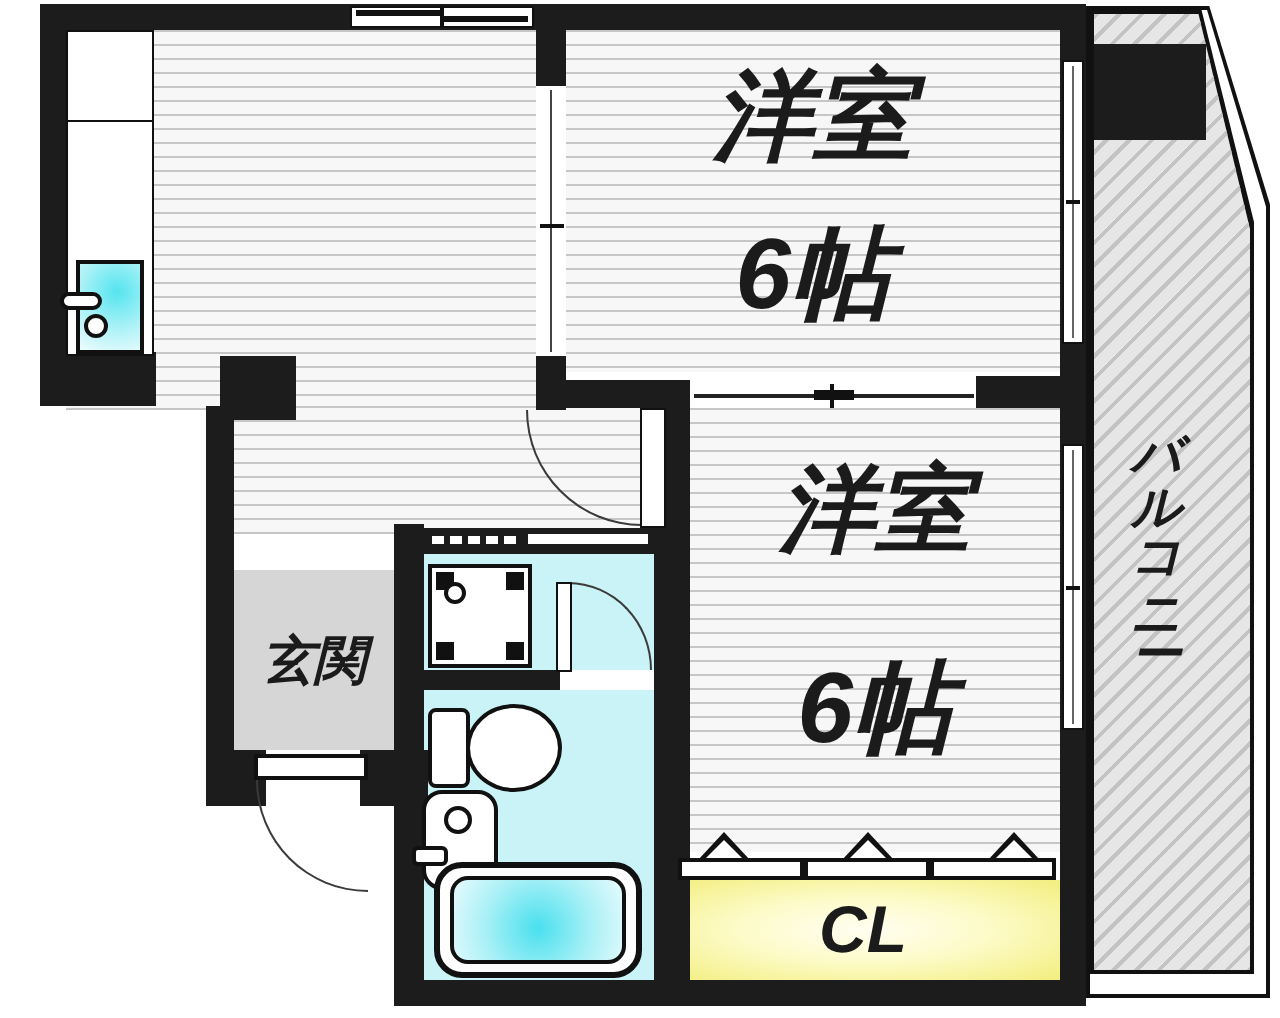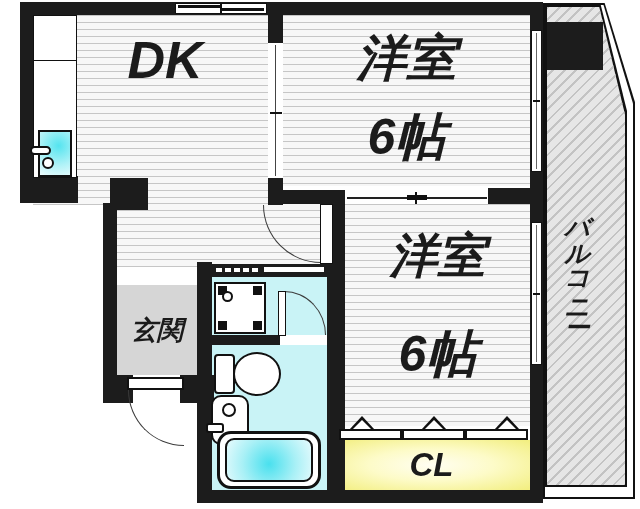--- a/index.html
+++ b/index.html
@@ -138,21 +138,20 @@
   <div class="tri-out" style="left:349px;top:416px;width:26px;height:14px;">
     <div class="tri-in" style="width:18px;height:9px;"></div>
   </div>
   <div class="tri-out" style="left:421px;top:416px;width:26px;height:14px;">
     <div class="tri-in" style="width:18px;height:9px;"></div>
   </div>
   <div class="tri-out" style="left:494px;top:416px;width:26px;height:14px;">
     <div class="tri-in" style="width:18px;height:9px;"></div>
   </div>
 
-  <div class="rlabel" style="left:60px;top:30px;width:210px;height:60px;font-size:52px;">DK</div>
 
   <div class="rlabel" style="left:283px;top:26px;width:247px;height:64px;font-size:50px;">洋室</div>
   <div class="rlabel" style="left:283px;top:104px;width:247px;height:66px;font-size:50px;">6帖</div>
 
   <div class="rlabel" style="left:345px;top:224px;width:185px;height:64px;font-size:48px;">洋室</div>
   <div class="rlabel" style="left:345px;top:320px;width:185px;height:68px;font-size:50px;">6帖</div>
 
   <div class="rlabel" style="left:333px;top:444px;width:197px;height:40px;font-size:33px;font-weight:600;">CL</div>
 
   <div class="rlabel" style="left:117px;top:311px;width:80px;height:38px;font-size:26px;">玄関</div>

